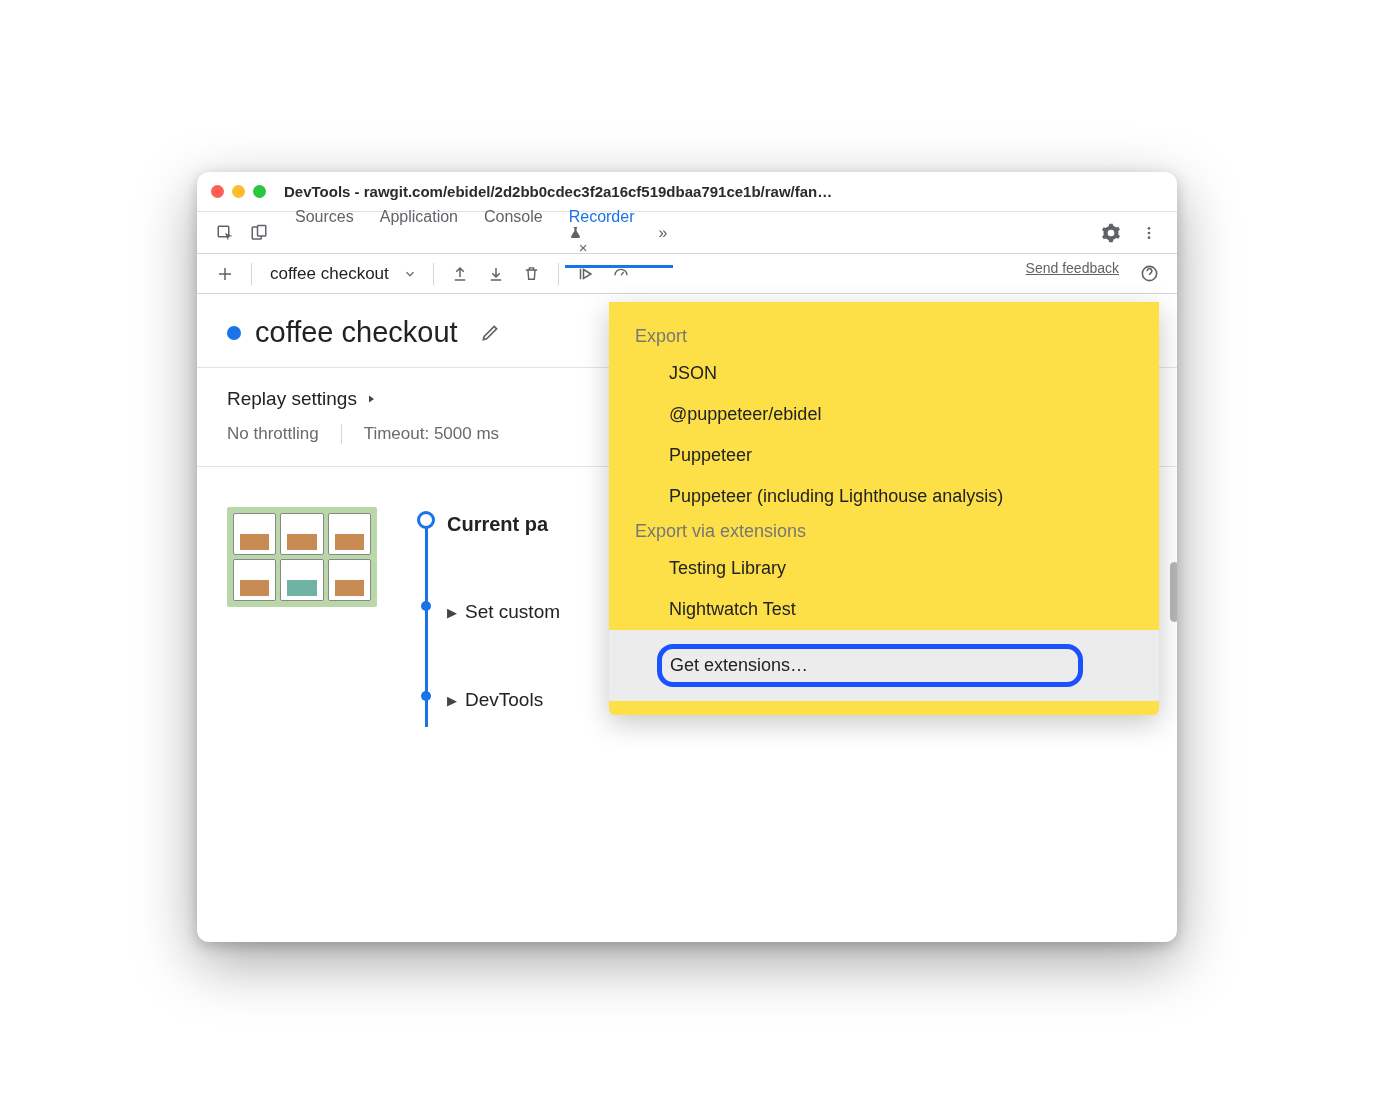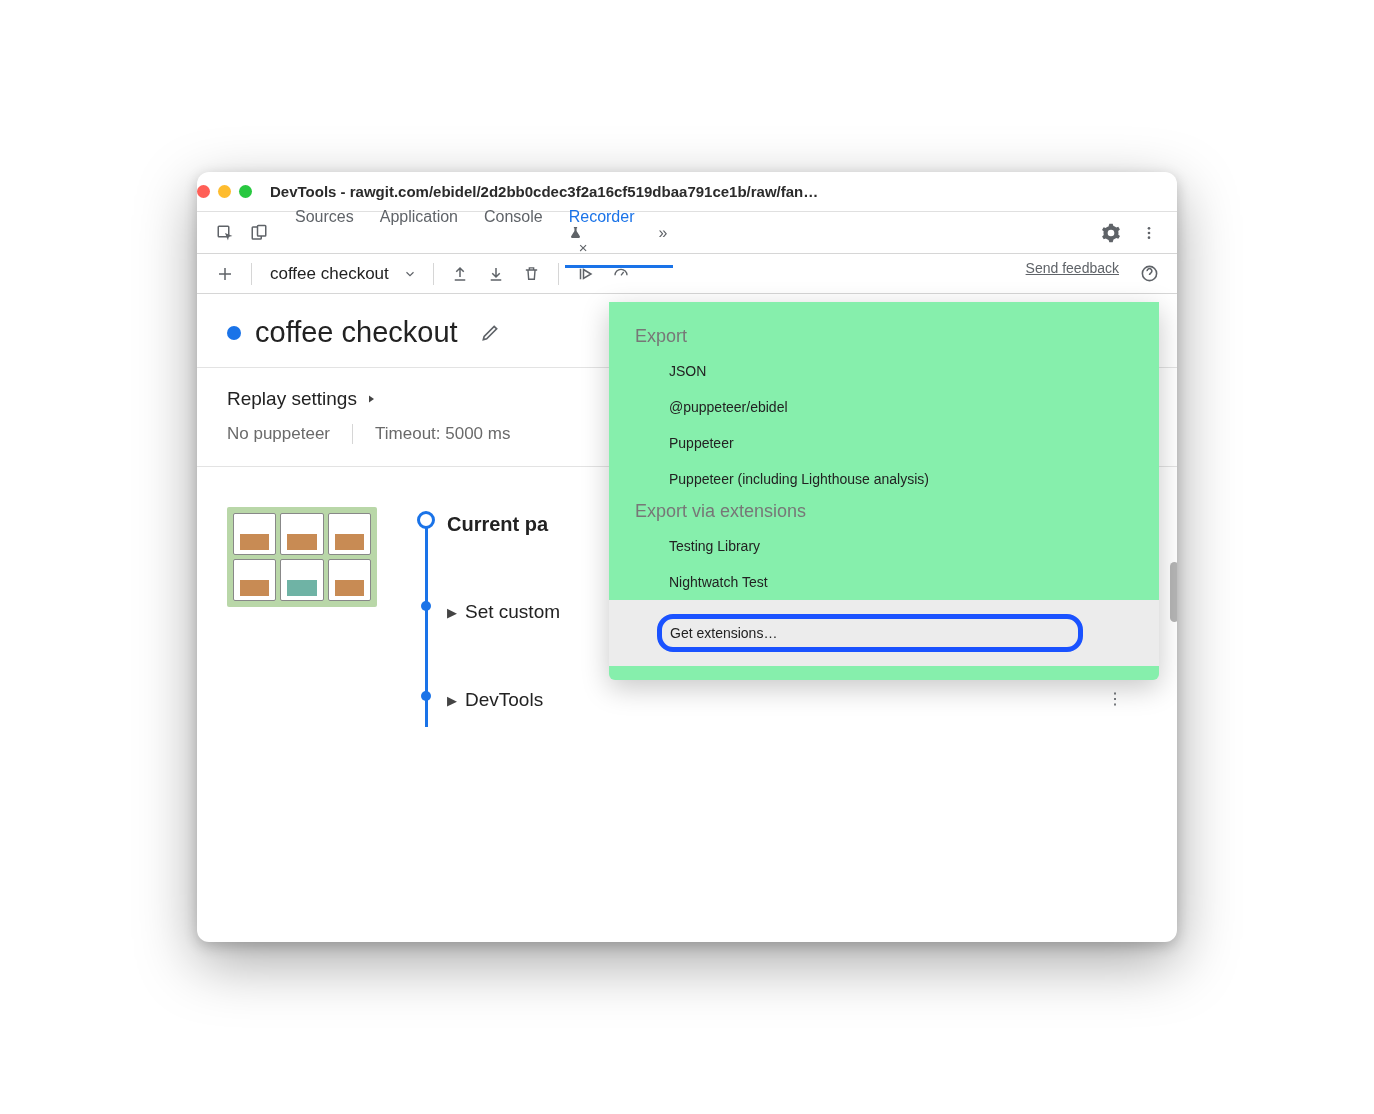--- a/index.html
+++ b/index.html
@@ -18,21 +18,21 @@
   background: #fff;
   border-radius: 12px;
   box-shadow: 0 20px 60px rgba(0,0,0,0.35), 0 4px 14px rgba(0,0,0,0.2);
   overflow: hidden;
   position: relative;
 }
 .titlebar {
   height: 40px;
   display: flex;
   align-items: center;
-  padding: 0 0;
+  padding: 0 14px;
   gap: 8px;
   border-bottom: 1px solid #e0e0e0;
 }
 .traffic { display: flex; gap: 8px; margin-right: 10px; }
 .dot { width: 13px; height: 13px; border-radius: 50%; }
 .dot.red { background: #ff5f57; }
 .dot.yellow { background: #febc2e; }
 .dot.green { background: #28c840; }
 .title { font-size: 15px; font-weight: 600; color: #2b2b2b; white-space: nowrap; overflow: hidden; text-overflow: ellipsis; }
 
@@ -112,26 +112,26 @@
 .step.bold { font-weight: 700; font-size: 20px; }
 .step .tri { color: #444; font-size: 13px; }
 .step-spacer { height: 54px; }
 .step-more { position: absolute; right: 24px; color: #5f6368; }
 
 .scroll-stub { position:absolute; right:-2px; top:390px; width:9px; height:60px; background:#b5b5b5; border-radius:5px; }
 
 
 .dropdown {
   position: absolute; left: 412px; top: 130px; width: 550px;
-  background: #86efac; border-radius: 0 0 6px 6px;
+  background: #fde047; border-radius: 0 0 6px 6px;
   box-shadow: 0 8px 28px rgba(0,0,0,0.22);
   padding: 20px 0 14px; z-index: 10;
 }
 .dd-section { padding: 4px 26px 6px; color: #777; font-size: 18px; }
-.dd-item { padding: 10px 26px 10px 60px; font-size: 14px; color: #222; }
+.dd-item { padding: 10px 26px 10px 60px; font-size: 18px; color: #222; }
 .dd-item.hover { background: #ececec; }
 .highlight {
   margin: 4px 50px; padding: 6px 8px;
   border: 5px solid #1a52ff; border-radius: 16px;
 }
 
 svg { display: block; }
 </style>
 </head>
 <body>
@@ -258,21 +258,21 @@
   <div class="settings">
     <div class="settings-title">
       <span>Replay settings</span>
       <span>
         <svg width="12" height="12" viewBox="0 0 24 24" fill="#444">
             <path d="M8 5l10 7-10 7z"></path>
           </svg>
       </span>
     </div>
     <div class="settings-row">
-      <span>No puppeteer</span>
+      <span>No throttling</span>
       <div class="vdiv"></div>
       <span>Timeout: 5000 ms</span>
     </div>
   </div>
 
   <div class="steps">
     <div class="thumb">
       <div class="mug"></div>
         <div class="mug"></div>
         <div class="mug"></div>

